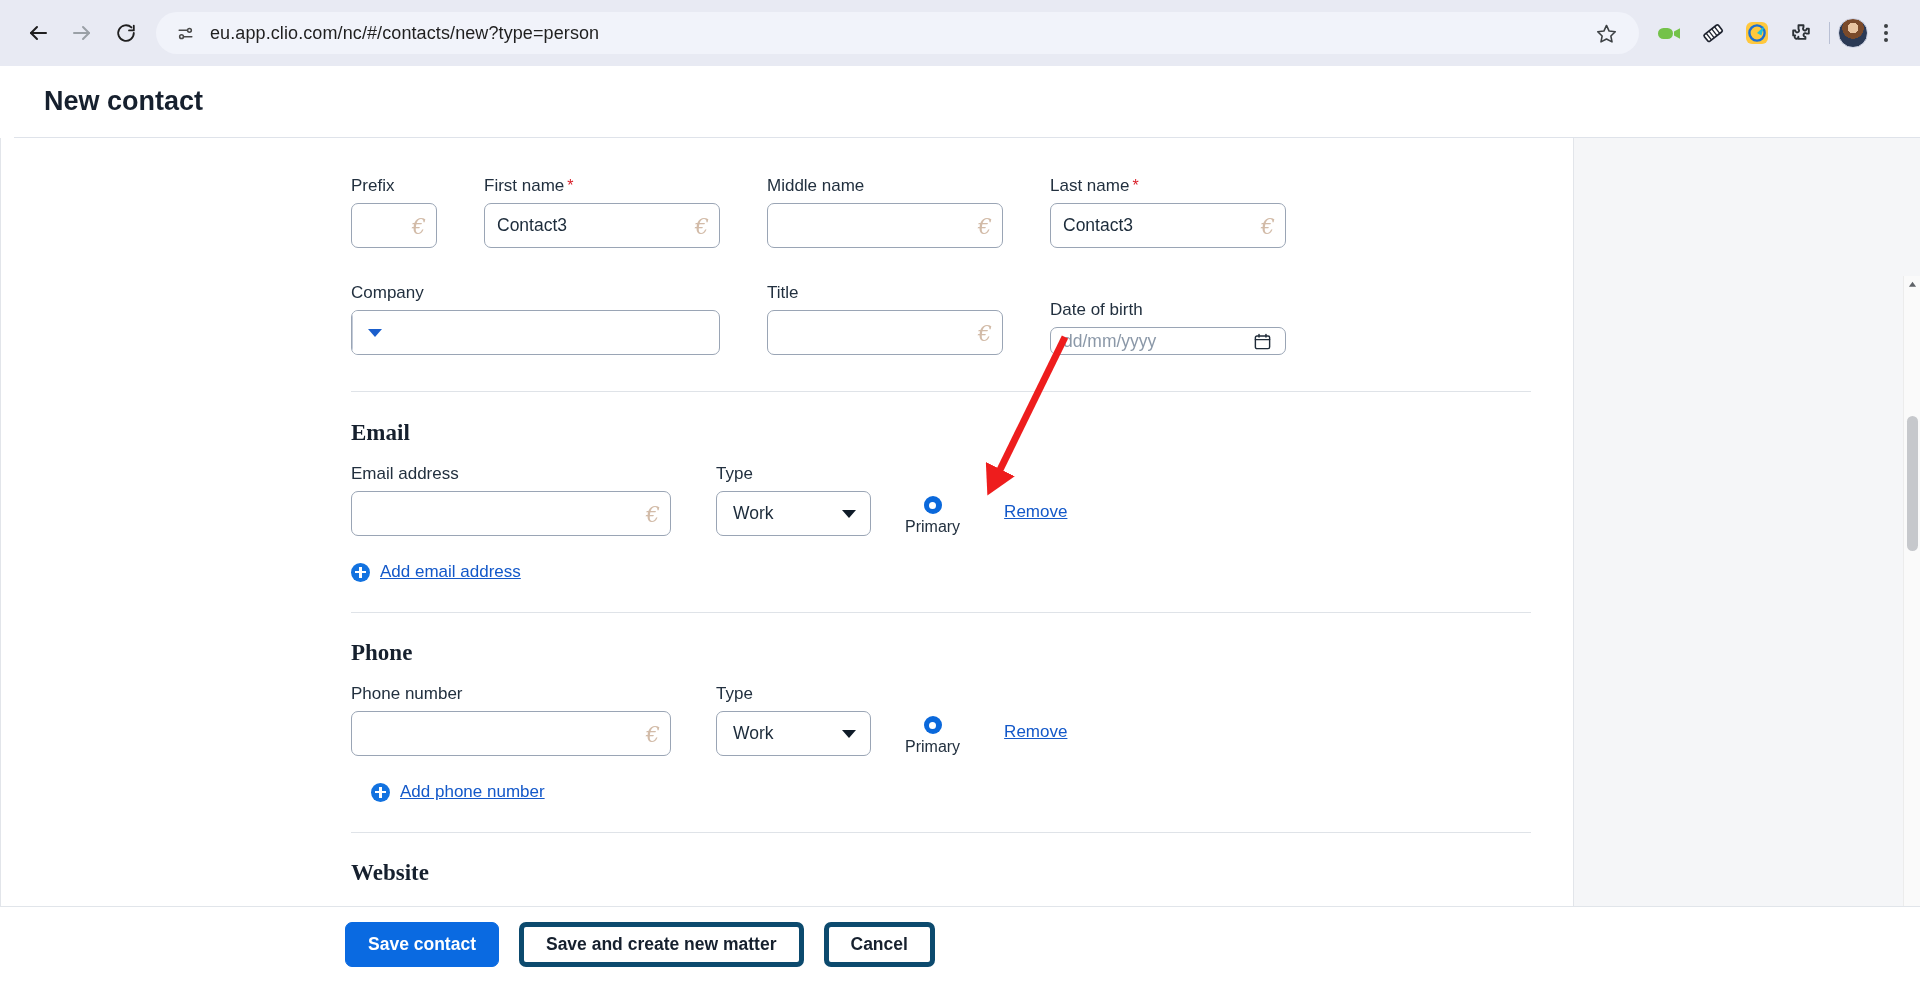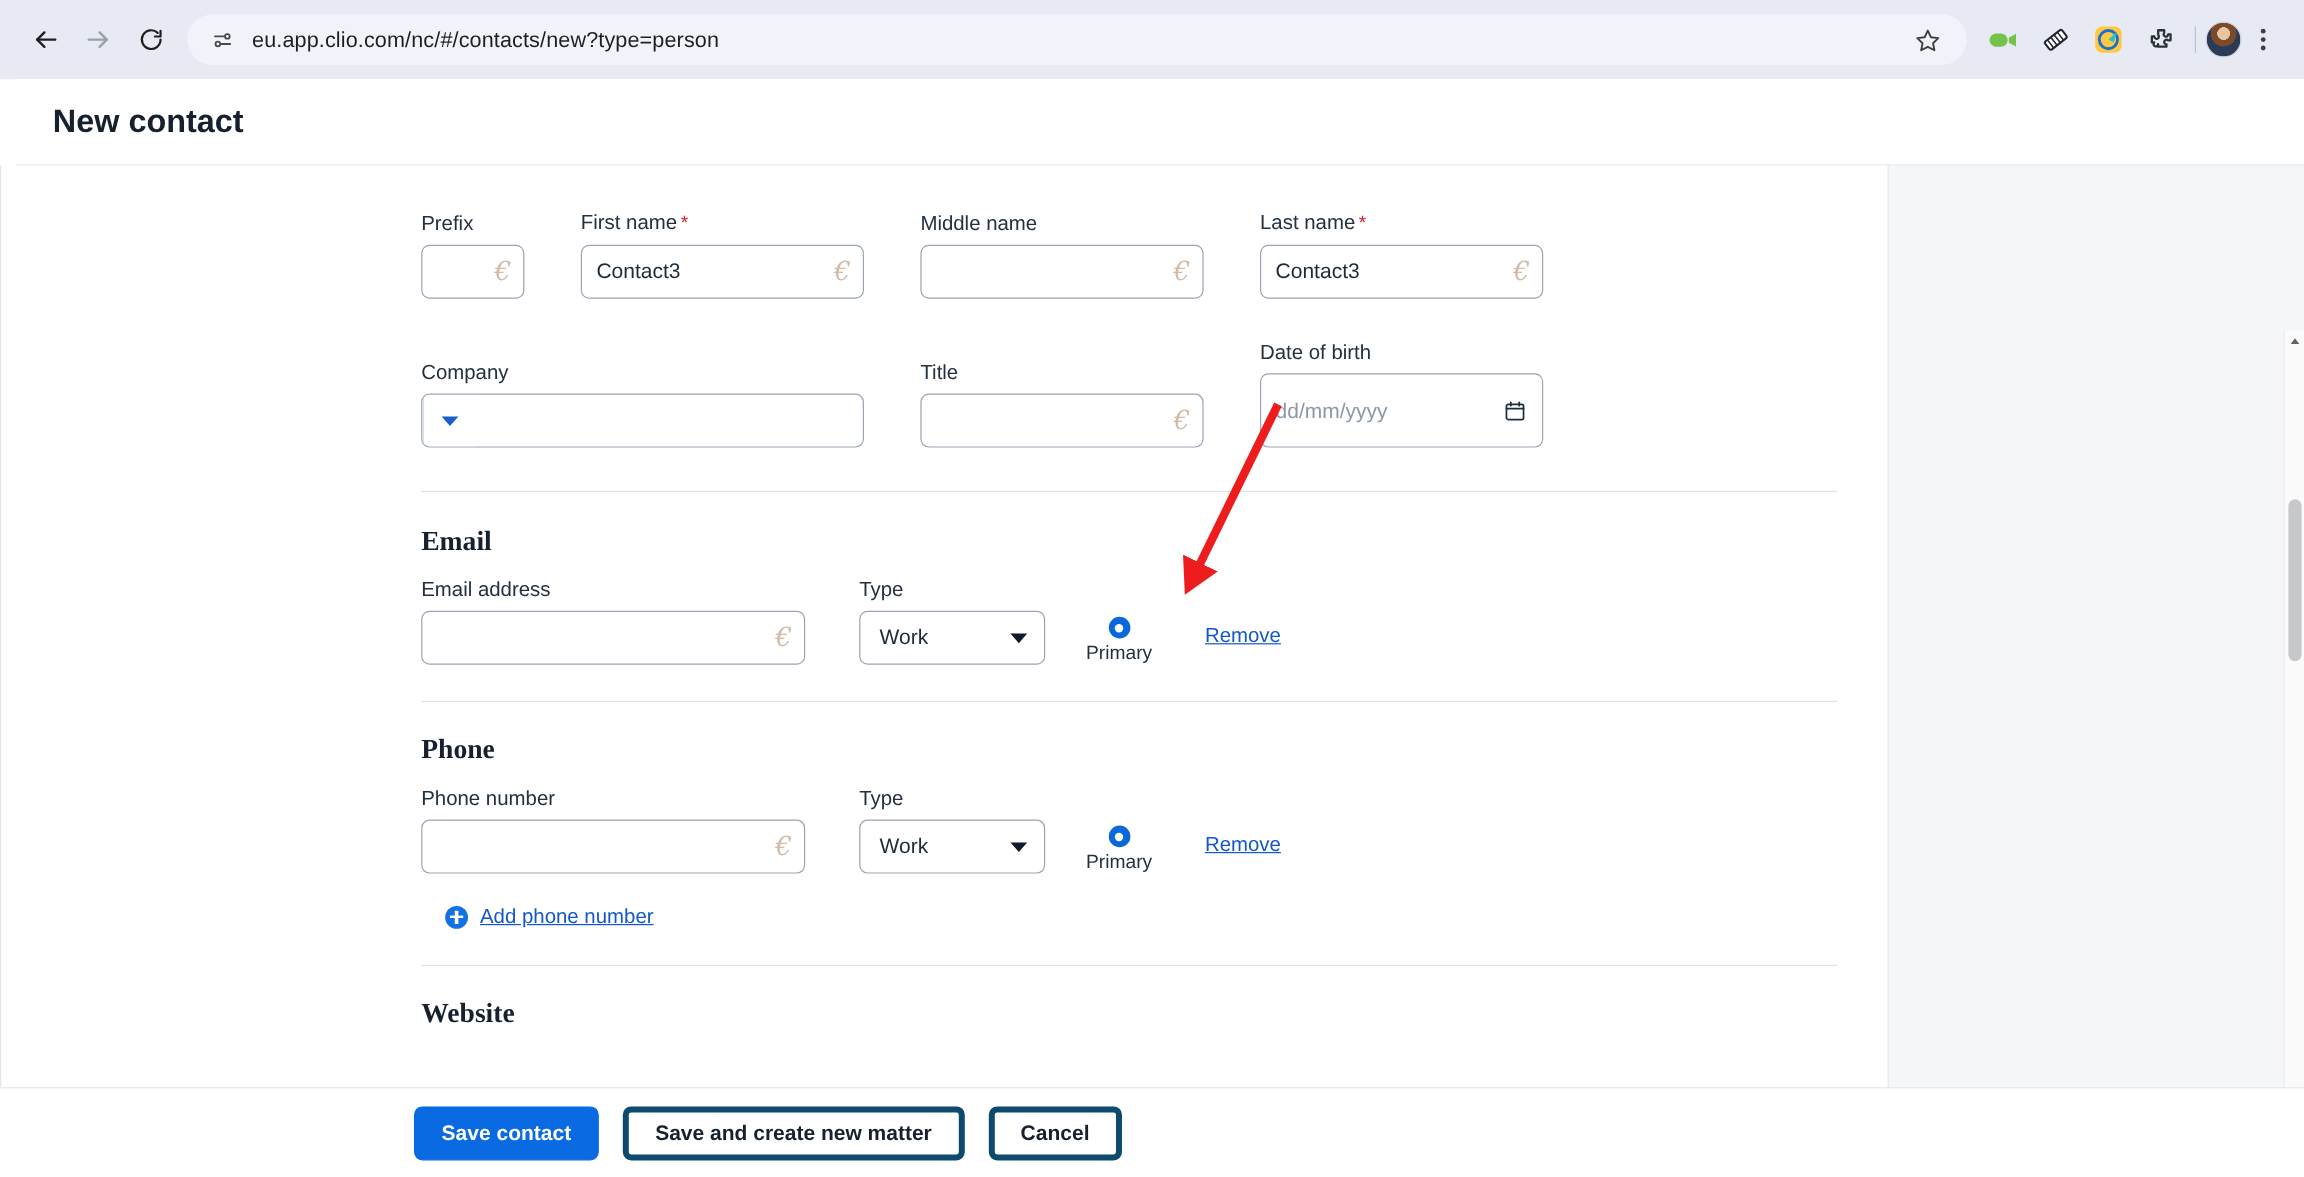--- a/index.html
+++ b/index.html
@@ -164,21 +164,21 @@
   .caret {
     width: 0; height: 0;
     border-left: 7px solid transparent;
     border-right: 7px solid transparent;
     border-top: 8px solid #1a5ecc;
   }
   .caret.dark { border-top-color: #0f1b28; }
 
   .date-wrap {
     position: relative; display: flex; align-items: stretch;
-    height: 62px; border: 1px solid #9aa5b5; border-radius: 7px; background: #fff;
+    height: 28px; border: 1px solid #9aa5b5; border-radius: 7px; background: #fff;
     overflow: hidden;
   }
   .date-wrap input {
     border: none; outline: none; background: transparent;
     font-size: 17.5px; color: #1c2b3a; padding: 0 12px;
     font-family: "Liberation Sans", sans-serif; flex: 1 1 auto; min-width: 0;
   }
   .date-wrap input::placeholder { color: #8b98a8; }
   .cal-btn {
     width: 46px; flex: 0 0 auto;
@@ -447,20 +447,24 @@
         </div>
 
         <div style="margin-left:34px; display:flex; flex-direction:column; align-items:center; padding-bottom:0;">
           <div class="radio"></div>
           <div class="primary-label">Primary</div>
         </div>
 
         <div class="link" style="margin-left:44px; margin-bottom:14px;">Remove</div>
       </div>
 
+      <div class="add-link-row" style="margin-top:26px;">
+        <span class="plus-circle"></span>
+        <span class="link">Add email address</span>
+      </div>
 
       <div class="divider" style="width:1180px; margin-top:30px;"></div>
 
       <div class="section-title" style="margin-top:27px;">Phone</div>
 
       <div class="row" style="margin-top:18px;">
         <div style="width:320px;">
           <label class="field-label">Phone number</label>
           <div class="tf">
             <input type="text" value="" style="">

